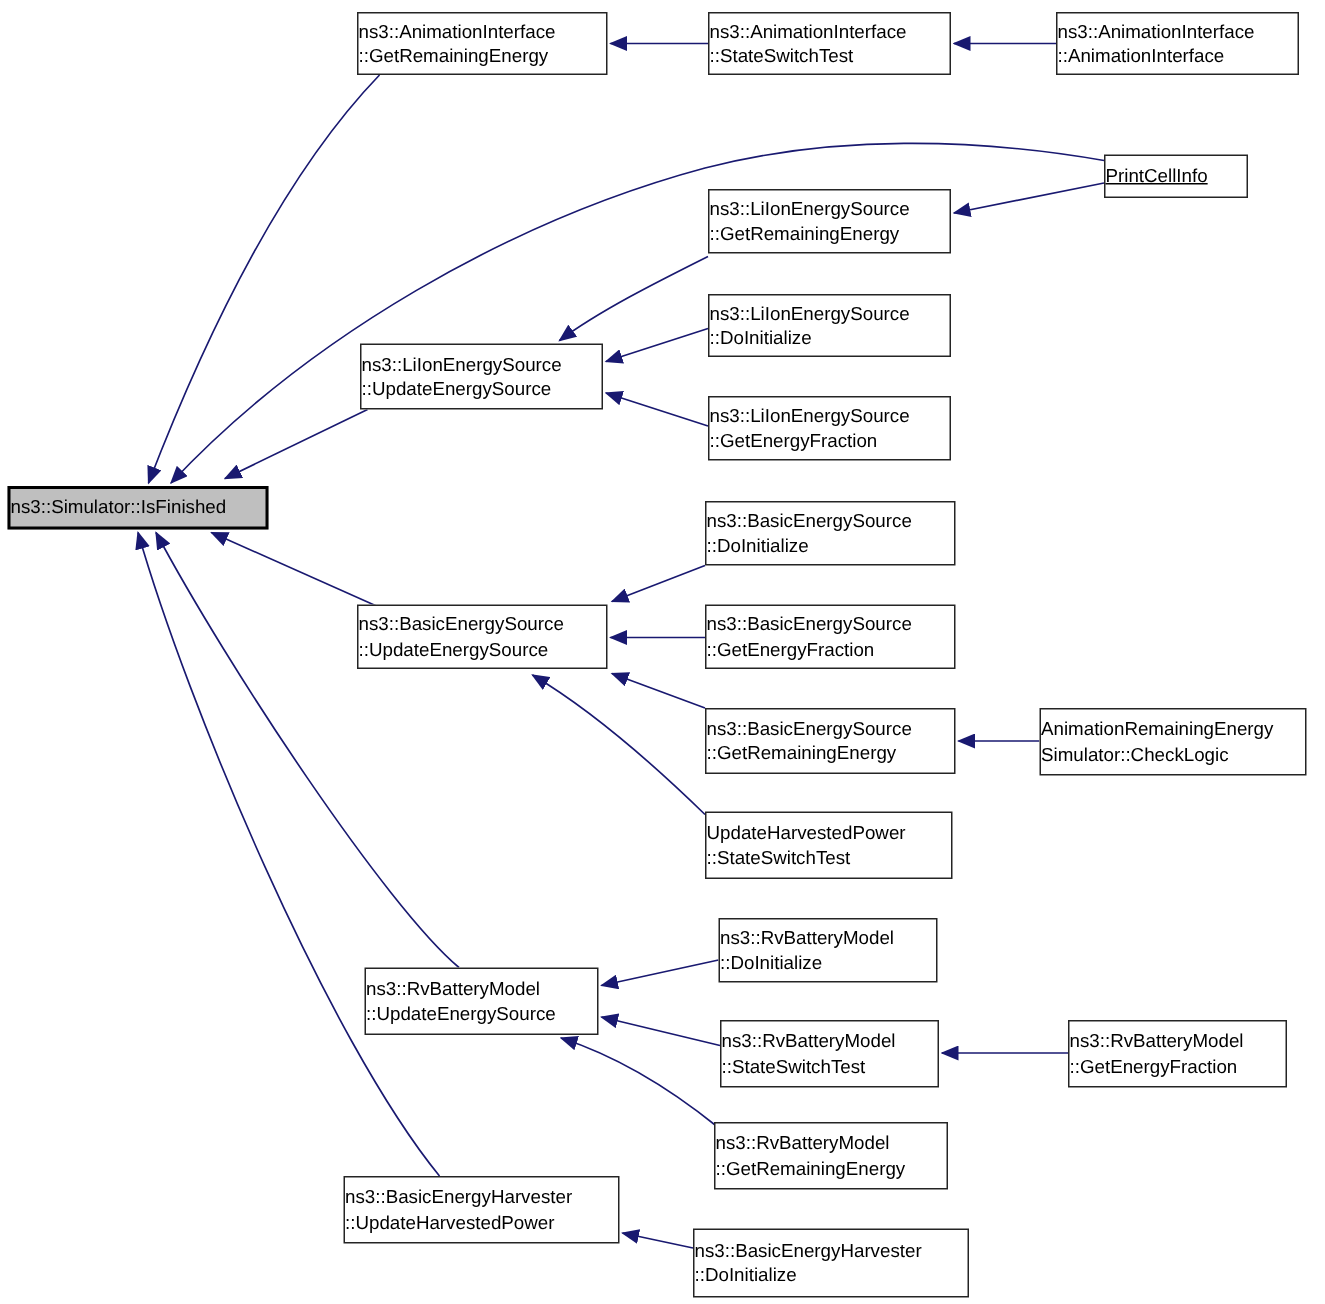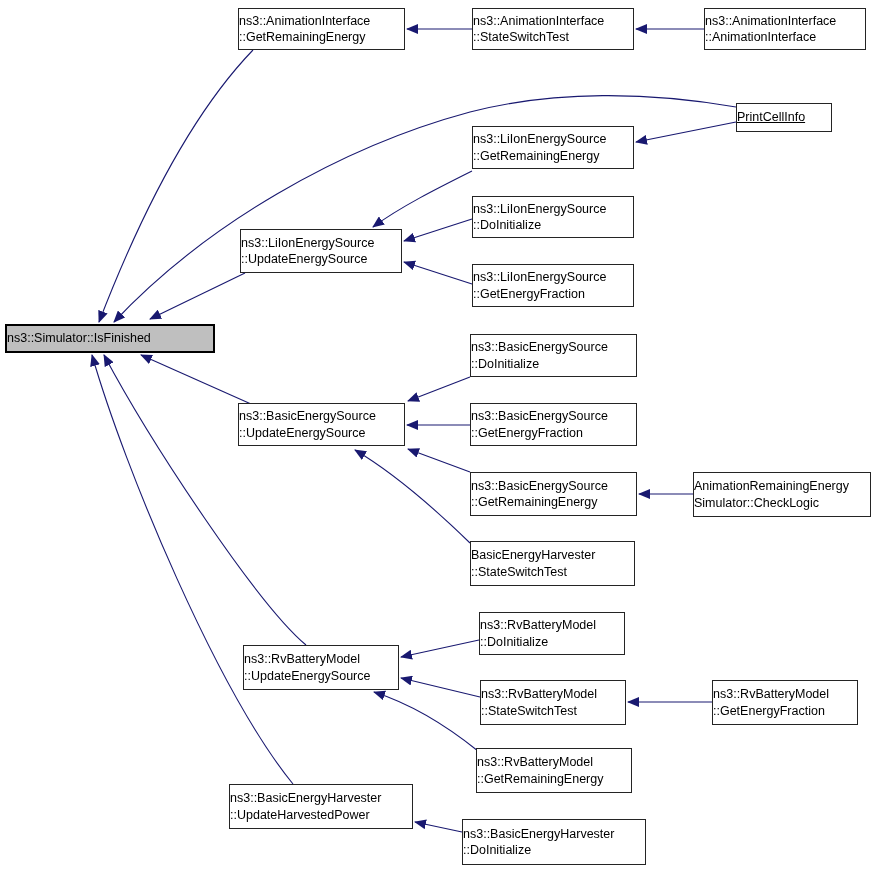--- a/index.html
+++ b/index.html
@@ -79,21 +79,21 @@
       <path d="M251,404 L141,355" class="edge" stroke="#191970" marker-end="url(#arrow)"></path>
       <path d="M479,640 L401,657" class="edge" stroke="#191970" marker-end="url(#arrow)"></path>
       <path d="M480,697 L401,678" class="edge" stroke="#191970" marker-end="url(#arrow)"></path>
       <path d="M478,751 C442,722 408,703 374,692" class="edge" stroke="#191970" marker-end="url(#arrow)"></path>
       <path d="M712,702 L628,702" class="edge" stroke="#191970" marker-end="url(#arrow)"></path>
       <path d="M306,645 C258,605 152,445 104,355" class="edge" stroke="#191970" marker-end="url(#arrow)"></path>
       <path d="M293,784 C218,692 125,470 92,355" class="edge" stroke="#191970" marker-end="url(#arrow)"></path>
       <path d="M462,832 L415,822" class="edge" stroke="#191970" marker-end="url(#arrow)"></path>
     </svg>
   <div id="node-layer">
-      <div class="node highlighted" style="left: 5px; top: 324px; width: 210px; height: 29px;">
+      <div class="node highlighted" style="left: 5px; top: 324px; width: 174px; height: 29px;">
         <span class="line">ns3::Simulator::IsFinished</span>
       </div>
       <div class="node" style="left: 238px; top: 8px; width: 167px; height: 42px;">
         <span class="line">ns3::AnimationInterface</span>
         <span class="line">::GetRemainingEnergy</span>
       </div>
       <div class="node" style="left: 472px; top: 8px; width: 162px; height: 42px;">
         <span class="line">ns3::AnimationInterface</span>
         <span class="line">::StateSwitchTest</span>
       </div>
@@ -126,21 +126,21 @@
       </div>
       <div class="node" style="left: 470px; top: 403px; width: 167px; height: 43px;">
         <span class="line">ns3::BasicEnergySource</span>
         <span class="line">::GetEnergyFraction</span>
       </div>
       <div class="node" style="left: 470px; top: 472px; width: 167px; height: 44px;">
         <span class="line">ns3::BasicEnergySource</span>
         <span class="line">::GetRemainingEnergy</span>
       </div>
       <div class="node" style="left: 470px; top: 541px; width: 165px; height: 45px;">
-        <span class="line">BasicEnergyHarvester</span>
+        <span class="line">UpdateHarvestedPower</span>
         <span class="line">::StateSwitchTest</span>
       </div>
       <div class="node" style="left: 693px; top: 472px; width: 178px; height: 45px;">
         <span class="line">AnimationRemainingEnergy</span>
         <span class="line">Simulator::CheckLogic</span>
       </div>
       <div class="node" style="left: 238px; top: 403px; width: 167px; height: 43px;">
         <span class="line">ns3::BasicEnergySource</span>
         <span class="line">::UpdateEnergySource</span>
       </div>

